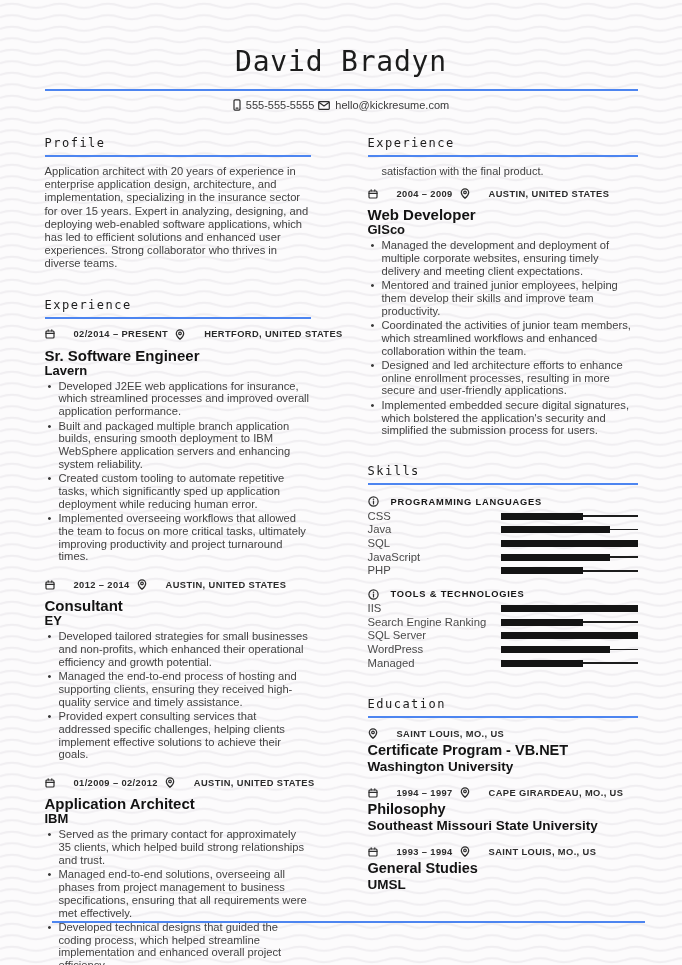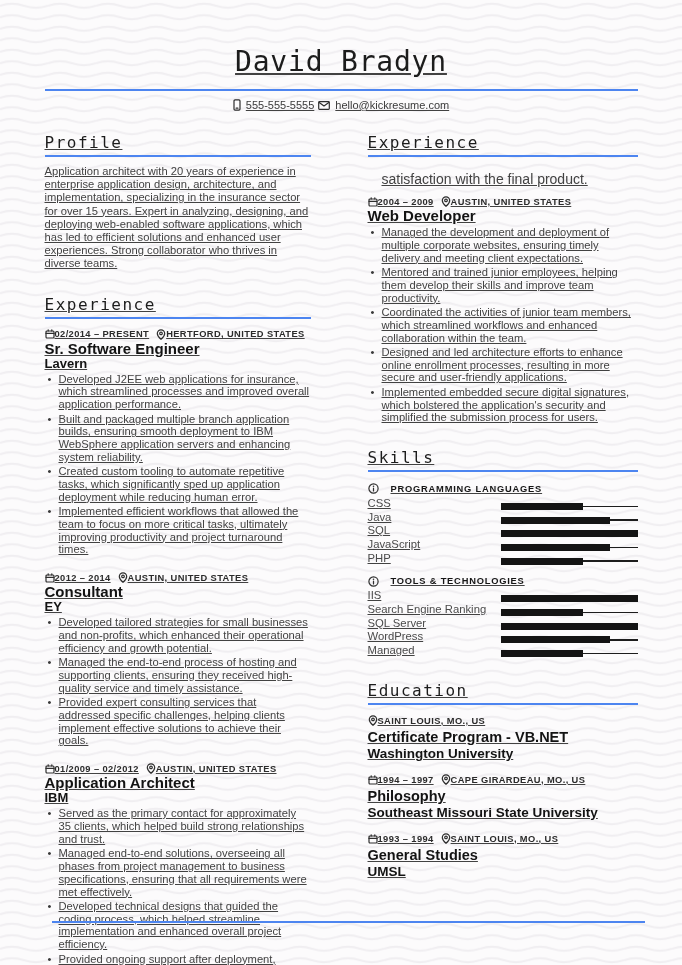--- a/index.html
+++ b/index.html
@@ -15,21 +15,21 @@
   html,body{width:682px;height:965px;}
   body{
     position:relative;
     font-family:"Liberation Sans", sans-serif;
     background:var(--paper);
     overflow:hidden;
     color:var(--body);
   }
   .bg{position:absolute;inset:0;z-index:0;}
   .bg .wave-path{stroke:var(--wave);stroke-width:2;fill:none;}
-  .page{position:relative;z-index:1;width:682px;height:965px;text-decoration:underline;}
+  .page{position:relative;z-index:1;width:682px;height:965px;}
 
   
   header{padding-top:44px;}
   .name{
     text-align:center;
     font-family:"DejaVu Sans Mono", monospace;
     font-size:28px;font-weight:500;letter-spacing:0.8px;
     color:var(--ink);line-height:36px;
   }
   .rule{height:2px;background:var(--accent);}
@@ -44,45 +44,45 @@
   .ic{stroke:#2e2e2e;fill:none;stroke-width:1.2;stroke-linecap:round;stroke-linejoin:round;flex:0 0 auto;}
   .ic .dot{fill:#2e2e2e;stroke:none;}
 
   
   .columns{width:593px;margin:24px auto 0;display:flex;gap:57px;align-items:flex-start;}
   .col-left{width:266px;flex:0 0 266px;}
   .col-right{width:270px;flex:0 0 270px;}
   .section + .section{margin-top:26px;}
   .section-title{
     font-family:"DejaVu Sans Mono", monospace;
-    font-size:16px;font-weight:500;letter-spacing:1.5px;
+    font-size:12px;font-weight:500;letter-spacing:1.5px;
     color:var(--ink);line-height:16px;
     padding-bottom:4px;border-bottom:2px solid var(--accent);
   }
   .profile-text{margin-top:8px;font-size:11.2px;line-height:13.2px;color:var(--body);}
-  .continuation{margin-top:16px;padding-left:14px;font-size:14px;line-height:13.2px;color:var(--body);}
+  .continuation{margin-top:8px;padding-left:14px;font-size:11px;line-height:13.2px;color:var(--body);}
 
   
   .entries > .exp-entry:first-child{margin-top:10px;}
   .exp-entry{margin-top:16px;}
   .meta-row{display:flex;align-items:center;gap:7px;flex-wrap:nowrap;white-space:nowrap;}
-  .meta-item{display:inline-flex;align-items:center;gap:0;
+  .meta-item{display:inline-flex;align-items:center;gap:19px;
     font-size:9.3px;font-weight:700;letter-spacing:0.4px;color:var(--meta);text-transform:uppercase;}
-  .job-title{margin-top:1px;font-size:15px;font-weight:700;color:#131313;line-height:16px;}
+  .job-title{margin-top:8px;font-size:15px;font-weight:700;color:#131313;line-height:16px;}
   .company{font-size:13px;font-weight:700;color:#131313;line-height:14px;}
   ul.bullets{margin-top:2px;list-style:none;padding-left:14px;}
   ul.bullets li{position:relative;font-size:11.2px;line-height:12.8px;color:var(--body);margin-bottom:1.5px;}
   ul.bullets li::before{content:"\2022";position:absolute;left:-11px;color:#3a3a3a;}
 
   
   .skill-group{margin-top:11px;}
   .group-label-row{display:flex;align-items:center;gap:12px;}
   .group-label{font-size:9.3px;font-weight:700;letter-spacing:0.8px;color:#161616;text-transform:uppercase;}
   .skill-rows{margin-top:2px;}
-  .skill-row{display:flex;align-items:flex-end;height:13.7px;}
+  .skill-row{display:flex;align-items:center;height:13.7px;}
   .skill-name{flex:0 0 133px;font-size:11.3px;color:#4a4a4a;line-height:13px;}
   .skill-bar{position:relative;flex:1;height:7px;}
   .skill-bar::after{content:"";position:absolute;left:0;right:0;top:50%;margin-top:-0.75px;height:1.5px;background:#1d1d1d;}
   .skill-fill{position:absolute;left:0;top:0;height:7px;background:var(--bar);z-index:1;}
 
   
   .edu-entries > .edu-entry:first-child{margin-top:10px;}
   .edu-entry{margin-top:13px;}
   .degree{margin-top:4px;font-size:14.5px;font-weight:700;color:#131313;line-height:15px;}
   .school{font-size:13.5px;font-weight:700;color:#131313;line-height:15px;margin-top:1px;}
@@ -153,21 +153,21 @@
         </svg>
         <span>HERTFORD, UNITED STATES</span>
       </span>
     </div>
     <div class="job-title">Sr. Software Engineer</div>
     <div class="company">Lavern</div>
     <ul class="bullets">
                 <li>Developed J2EE web applications for insurance, which streamlined processes and improved overall application performance.</li>
                 <li>Built and packaged multiple branch application builds, ensuring smooth deployment to IBM WebSphere application servers and enhancing system reliability.</li>
                 <li>Created custom tooling to automate repetitive tasks, which significantly sped up application deployment while reducing human error.</li>
-                <li>Implemented efficient workflows that allowed the team to focus on more critical tasks, ultimately improving productivity and project turnaround times.</li>
+                <li>Implemented overseeing workflows that allowed the team to focus on more critical tasks, ultimately improving productivity and project turnaround times.</li>
               </ul>
   </div>
             <div class="exp-entry">
     <div class="meta-row">
       <span class="meta-item meta-date">
         <svg class="ic" width="10" height="10" viewBox="0 0 10 10">
           <rect x="1" y="2" width="8" height="7" rx="1"></rect>
           <line x1="1" y1="4.4" x2="9" y2="4.4"></line>
           <line x1="3.2" y1="0.8" x2="3.2" y2="2"></line>
           <line x1="6.8" y1="0.8" x2="6.8" y2="2"></line>
@@ -240,20 +240,21 @@
       </span>
       <span class="meta-item">
         <svg class="ic" width="10" height="11" viewBox="0 0 10 11">
           <path d="M5 0.8 C2.9 0.8 1.3 2.4 1.3 4.5 C1.3 7.2 5 10.3 5 10.3 C5 10.3 8.7 7.2 8.7 4.5 C8.7 2.4 7.1 0.8 5 0.8 Z"></path>
           <circle cx="5" cy="4.4" r="1.3"></circle>
         </svg>
         <span>AUSTIN, UNITED STATES</span>
       </span>
     </div>
     <div class="job-title">Web Developer</div>
+    <div class="company">GISco</div>
     <ul class="bullets">
                 <li>Managed the development and deployment of multiple corporate websites, ensuring timely delivery and meeting client expectations.</li>
                 <li>Mentored and trained junior employees, helping them develop their skills and improve team productivity.</li>
                 <li>Coordinated the activities of junior team members, which streamlined workflows and enhanced collaboration within the team.</li>
                 <li>Designed and led architecture efforts to enhance online enrollment processes, resulting in more secure and user-friendly applications.</li>
                 <li>Implemented embedded secure digital signatures, which bolstered the application's security and simplified the submission process for users.</li>
               </ul>
   </div>
           </div>
       </section>

